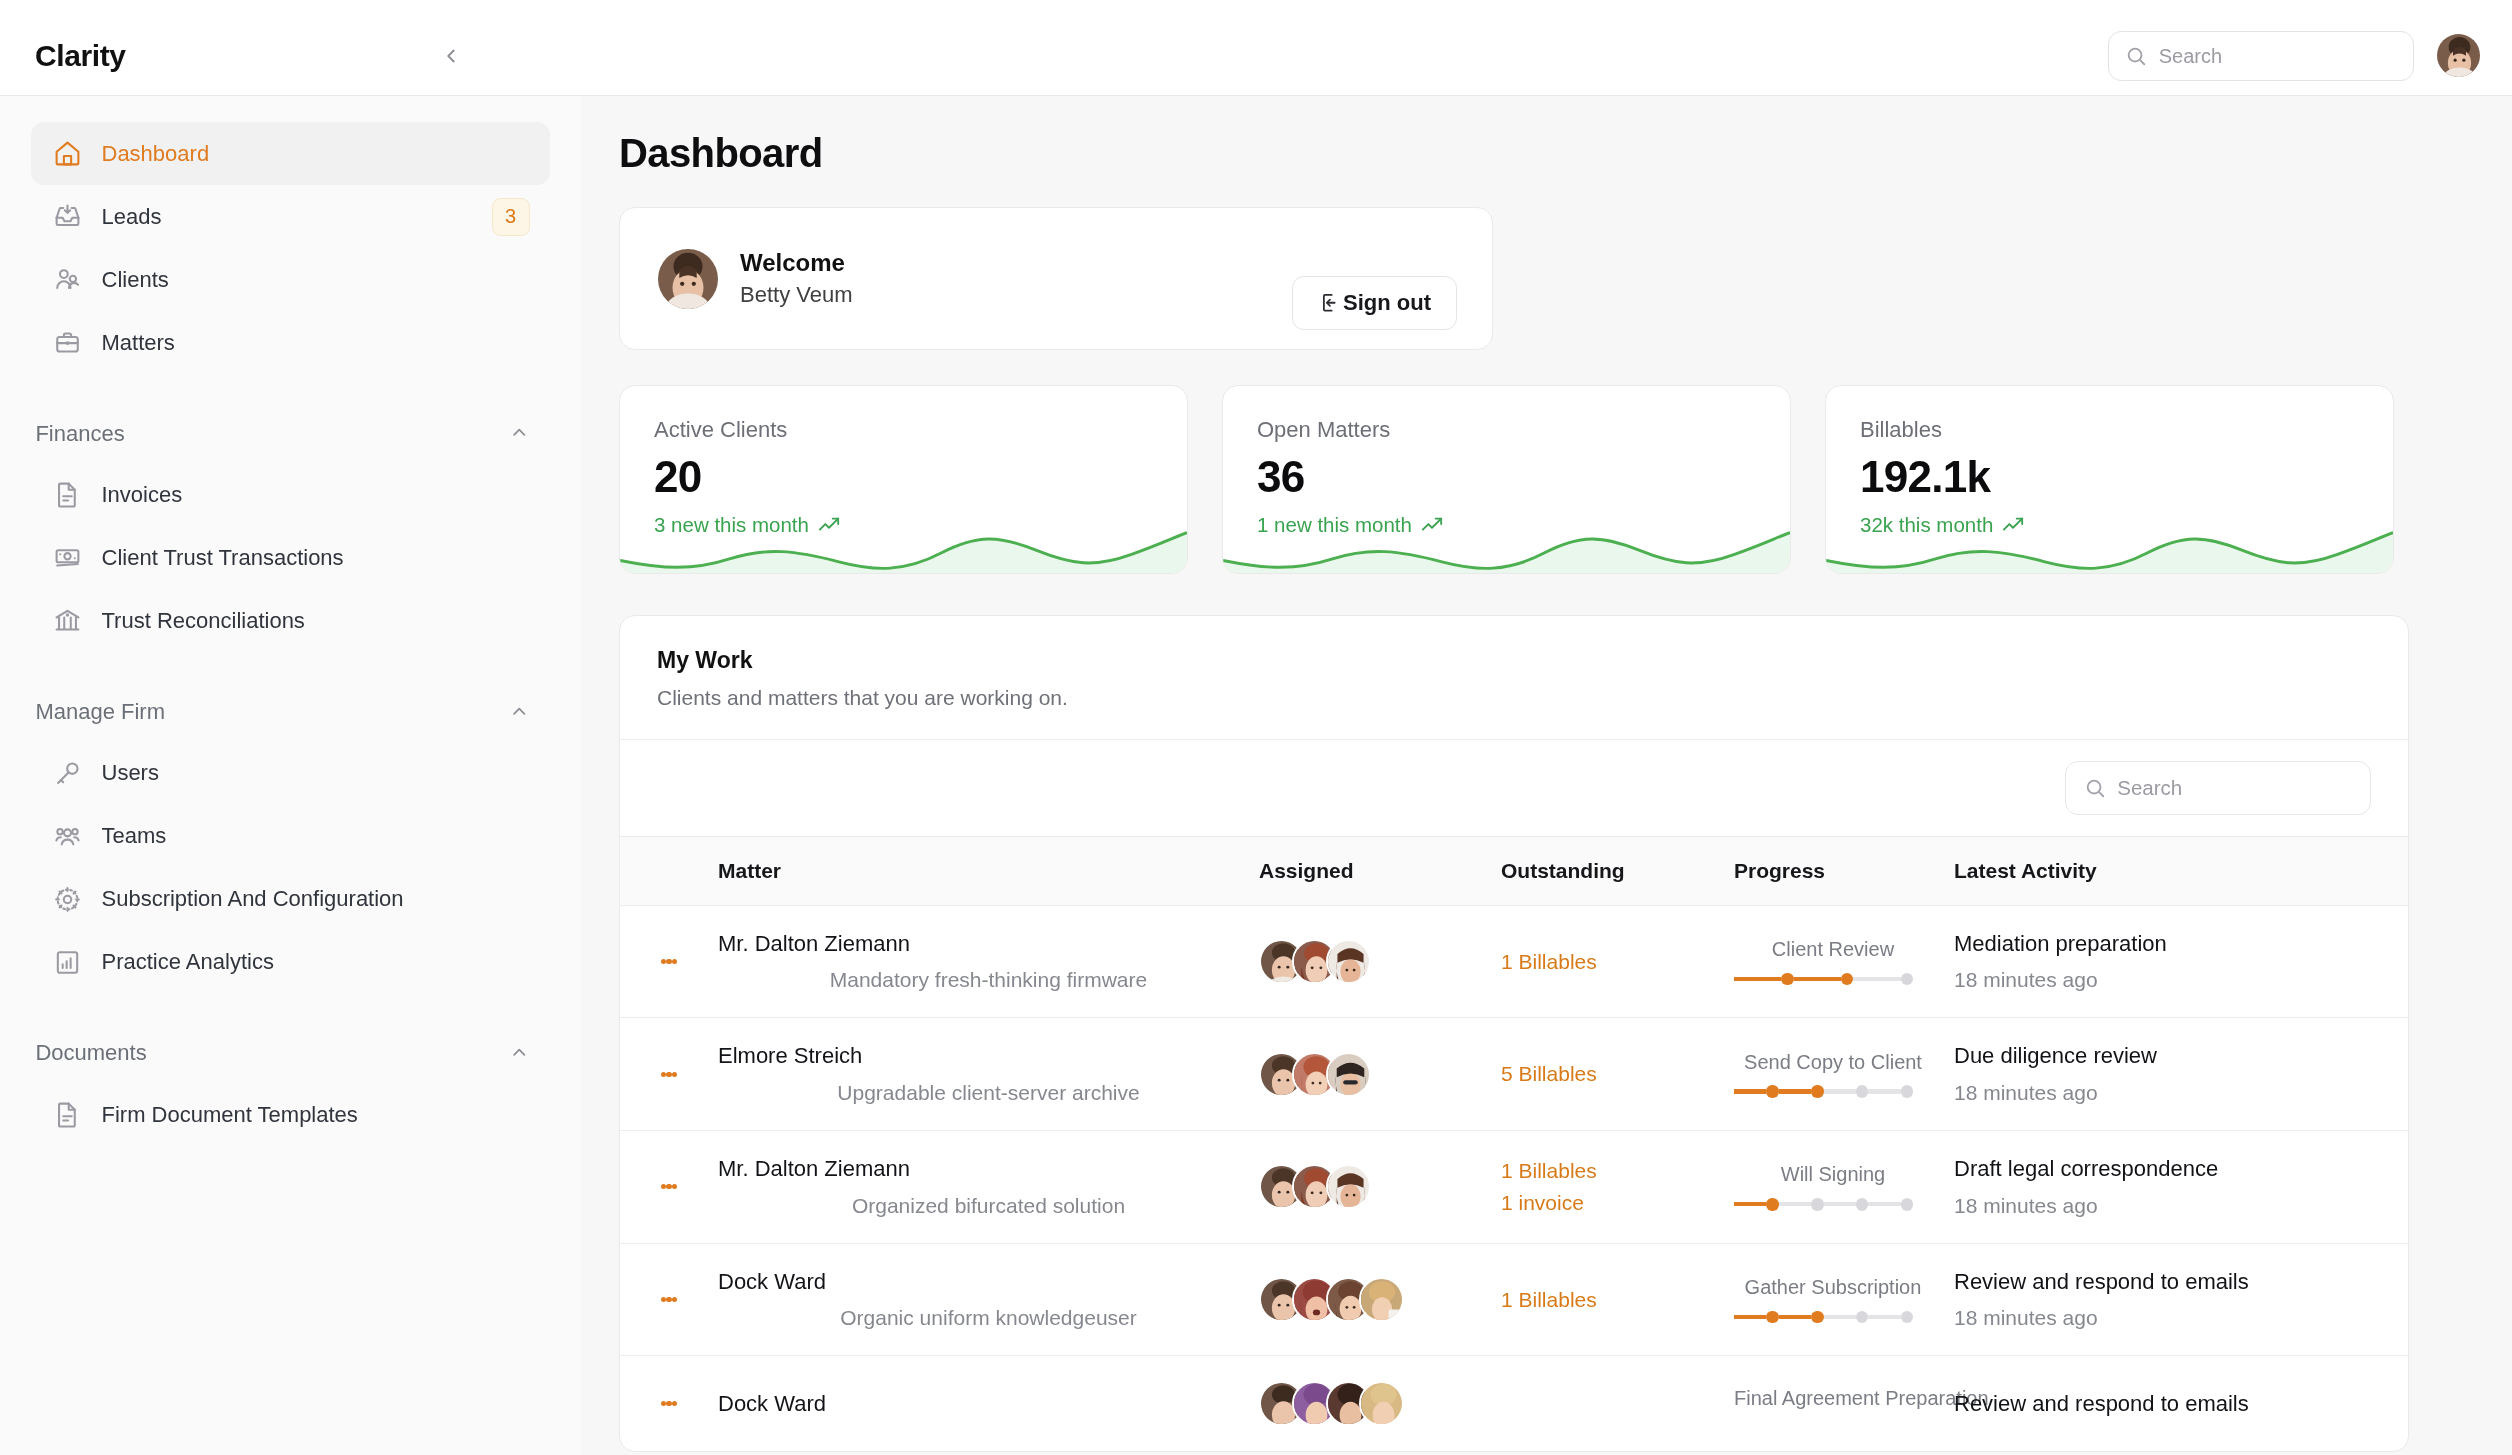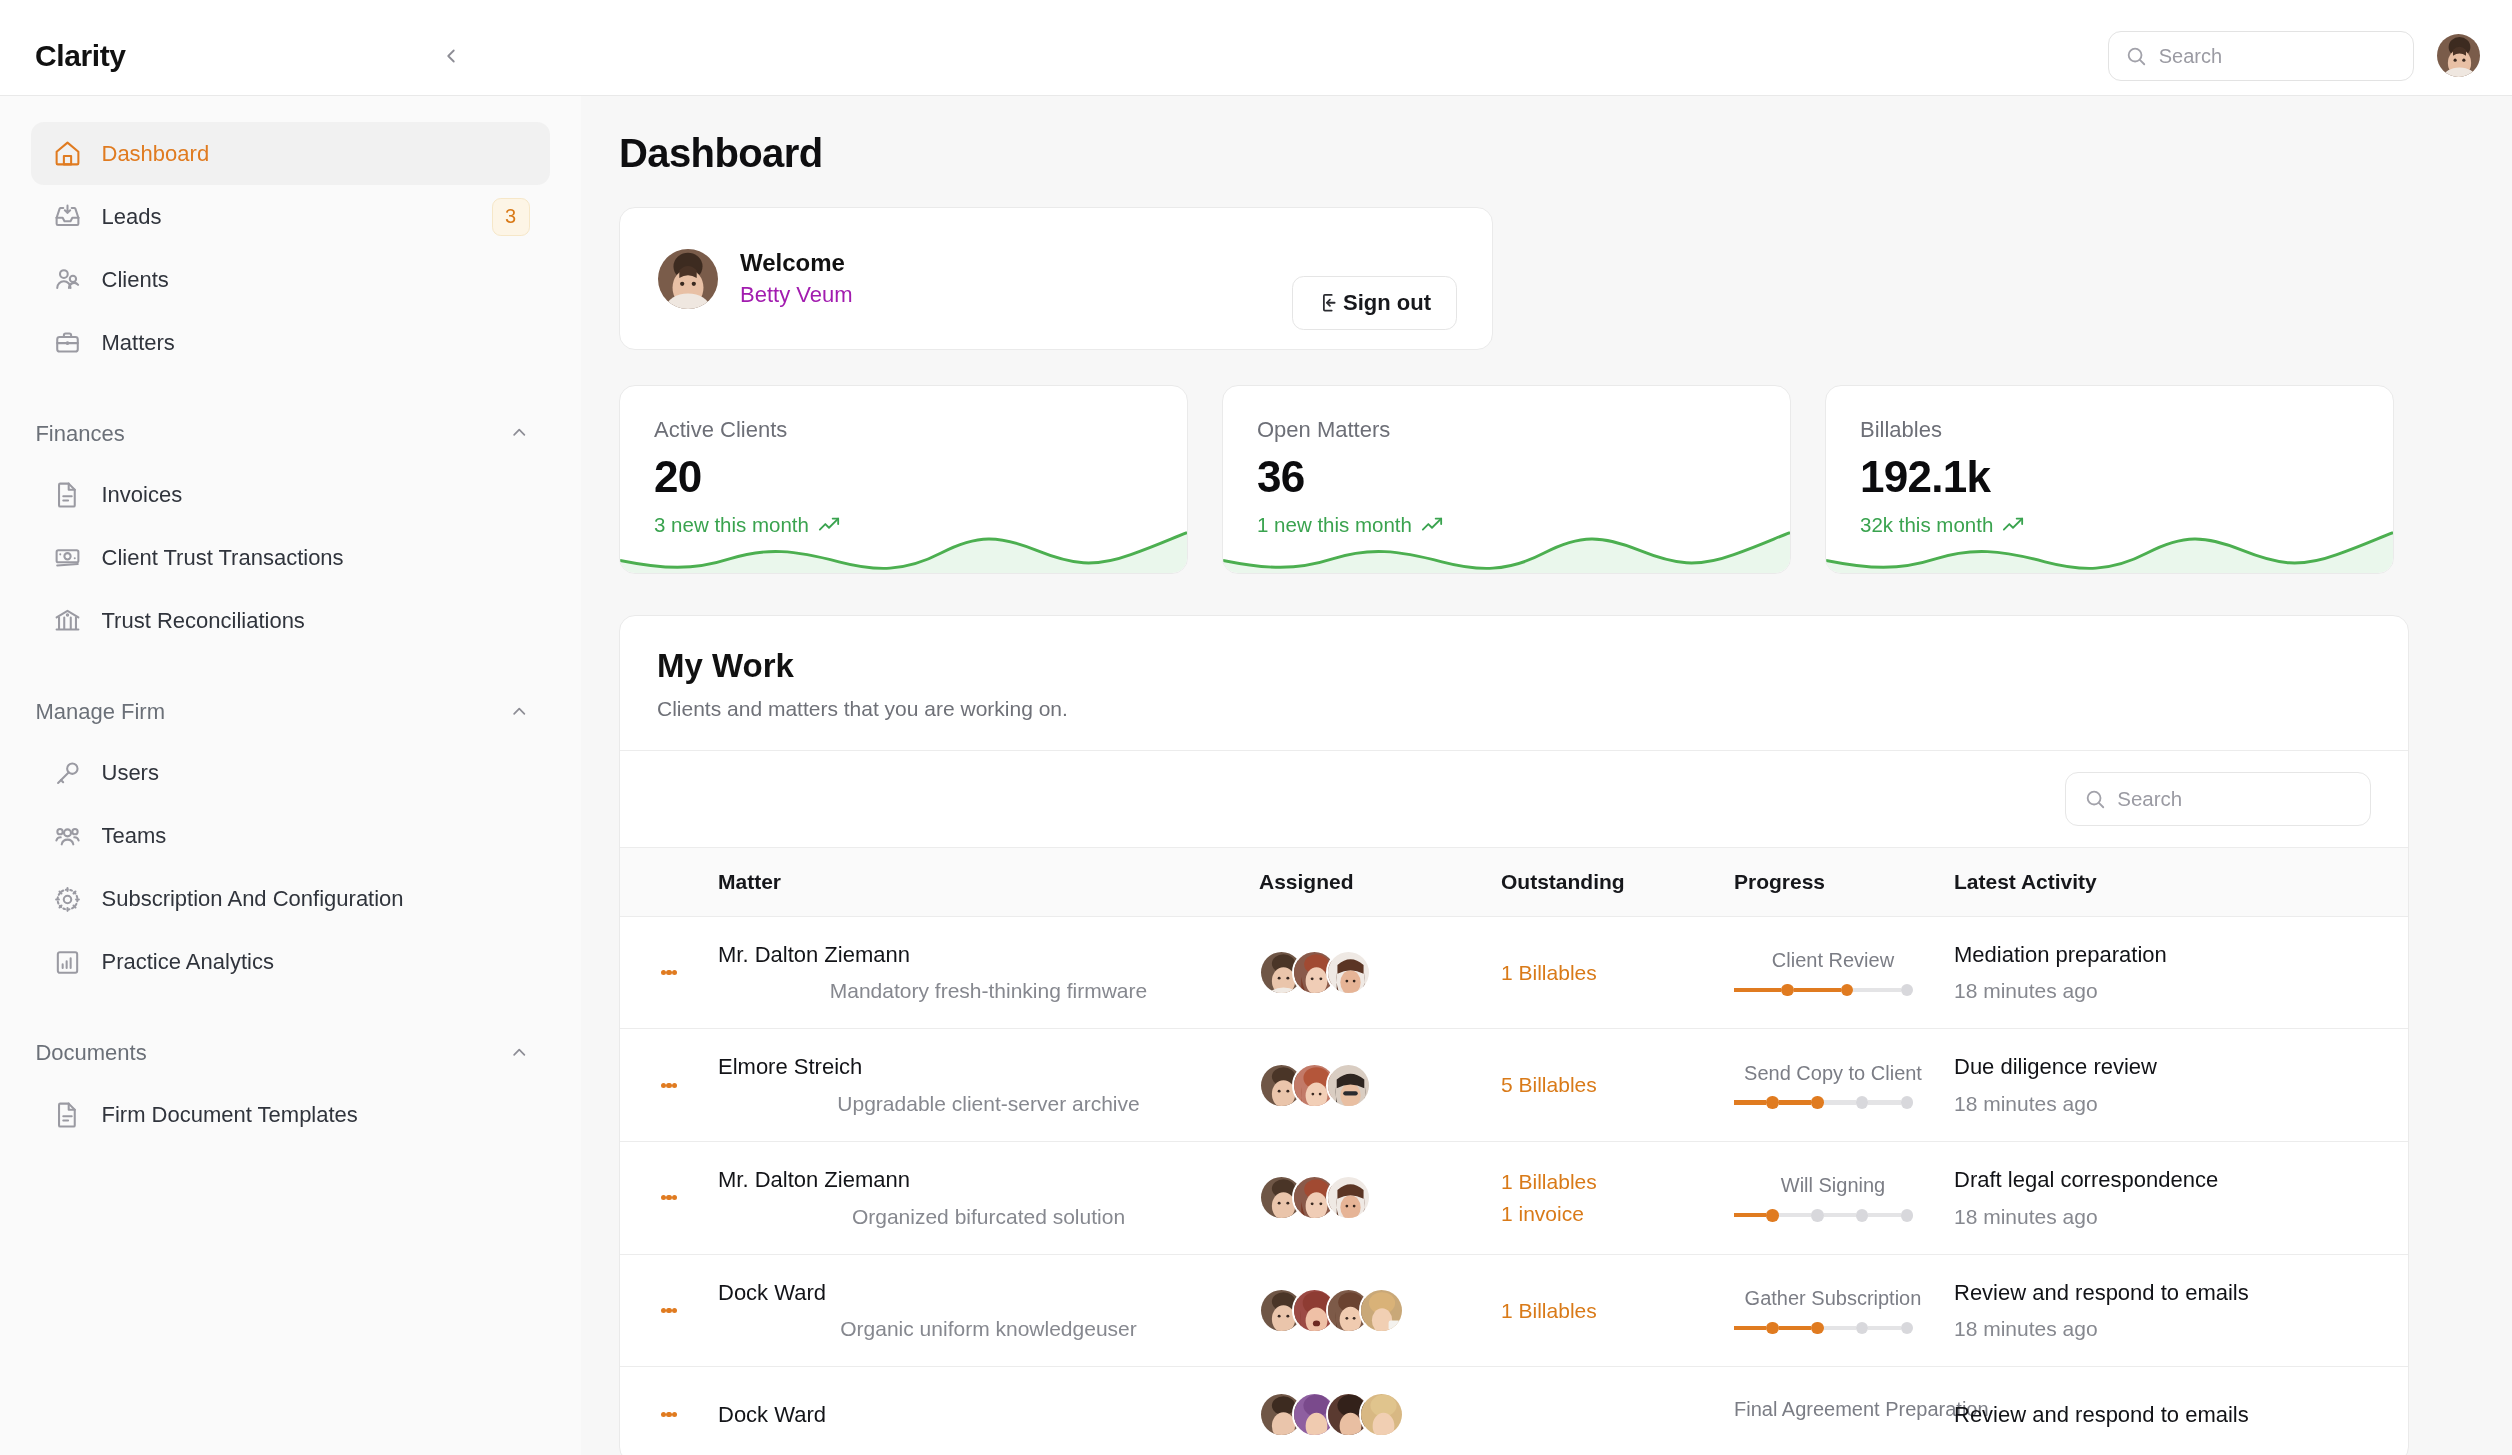--- a/index.html
+++ b/index.html
@@ -112,21 +112,21 @@
     width: 874px; height: 143px;
     display: flex; align-items: center;
     padding: 0 35px 0 38px;
     margin-bottom: 35px;
   }
   .welcome-avatar {
     width: 60px; height: 60px; border-radius: 50%; overflow: hidden;
     flex: 0 0 60px; margin-right: 22px;
   }
   .welcome-text .w-title { font-size: 24px; font-weight: bold; color: #111; }
-  .welcome-text .w-sub { font-size: 22px; color: #a21caf; margin-top: 5.9px; }
+  .welcome-text .w-sub { font-size: 22px; color: #404040; margin-top: 5.9px; }
   .signout-btn {
     margin-left: auto;
     height: 54px; padding: 0 25px;
     border: 0.7px solid #e5e5e5; border-radius: 11.7px;
     background: #fff; cursor: pointer;
     display: flex; align-items: center; gap: 2px;
     font-size: 22px; font-weight: bold; color: #17181c; margin-top: 48px;
   }
 
   
@@ -143,21 +143,21 @@
   }
   .stat-delta {
     font-size: 20.5px; color: #3aa34f; margin-top: 11.7px;
     display: flex; align-items: center; gap: 8.8px;
   }
   .spark { position: absolute; left: 0; bottom: -1.5px; width: 100%; height: 57px; }
 
   
   .work-card { width: 1790px; overflow: hidden; }
   .work-head { padding: 31px 37px 29px 37px; }
-  .work-title { font-size: 33px; font-weight: bold; color: #111; }
+  .work-title { font-size: 23px; font-weight: bold; color: #111; }
   .work-sub { font-size: 21px; color: #6f7178; margin-top: 11.7px; }
   .work-toolbar {
     border-top: 0.7px solid #ececec;
     height: 97px; display: flex; align-items: center;
     justify-content: flex-end; padding: 0 37px;
   }
   .work-search {
     width: 306px; height: 54px;
     border: 0.7px solid #e6e6e6; border-radius: 13px;
     display: flex; align-items: center; gap: 11.7px; padding: 0 17.6px;

